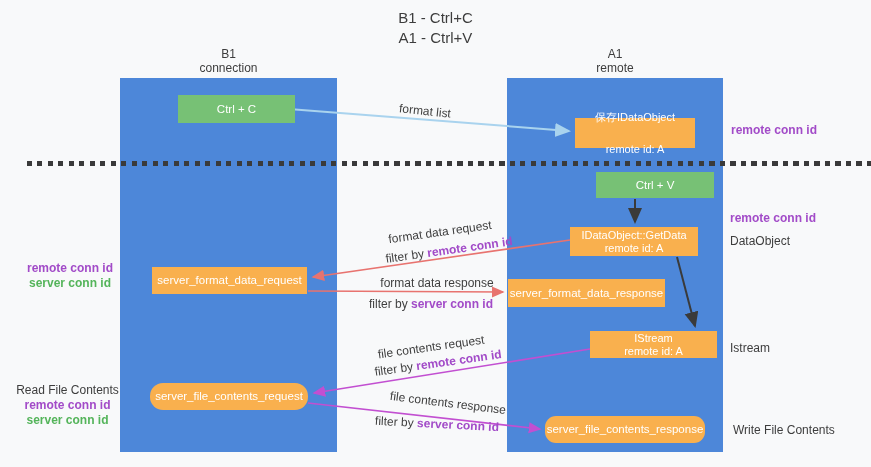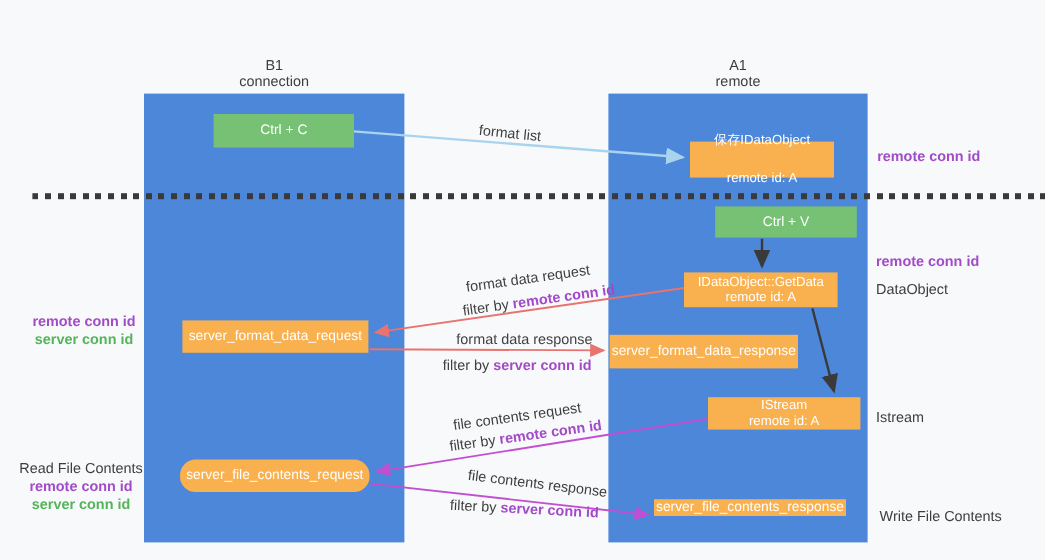--- a/index.html
+++ b/index.html
@@ -59,20 +59,24 @@
   .purple { color: #a24bc8; font-weight: bold; }
   .green-txt { color: #54b45a; font-weight: bold; }
   .stack { text-align: center; line-height: 15px; }
   svg.overlay { position: absolute; left: 0; top: 0; pointer-events: none; }
 </style>
 </head>
 <body>
 
 <div class="stage">
 
+  <div class="abs title">
+    <div>B1 - Ctrl+C</div>
+    <div>A1 - Ctrl+V</div>
+  </div>
 
   <div class="abs lifeline-header" style="left:120px;width:217px;">
     <div>B1</div>
     <div>connection</div>
   </div>
   <div class="abs lifeline-header" style="left:507px;width:216px;">
     <div>A1</div>
     <div>remote</div>
   </div>
 
@@ -133,21 +137,21 @@
 
   <div class="abs node orange" style="left:590px;top:331px;width:127px;height:27px;font-size:11px;">
     <div>IStream</div>
     <div>remote id: A</div>
   </div>
 
   <div class="abs node orange" style="left:150px;top:383px;width:158px;height:27px;border-radius:13px;">
     <div>server_file_contents_request</div>
   </div>
 
-  <div class="abs node orange" style="left:545px;top:416px;width:160px;height:14px;">
+  <div class="abs node orange" style="left:545px;top:416px;width:160px;height:27px;border-radius:11px;">
     <div>server_file_contents_response</div>
   </div>
 
   <div class="abs flow-label" style="left:425px;top:111px;transform:translate(-50%,-50%) rotate(6deg);">format list</div>
 
   <div class="abs flow-label" style="left:440px;top:232px;transform:translate(-50%,-50%) rotate(-8deg);">format data request</div>
   <div class="abs flow-label" style="left:449px;top:250px;transform:translate(-50%,-50%) rotate(-8deg);">
     <span>filter by </span><span class="purple">remote conn id</span>
   </div>
 

